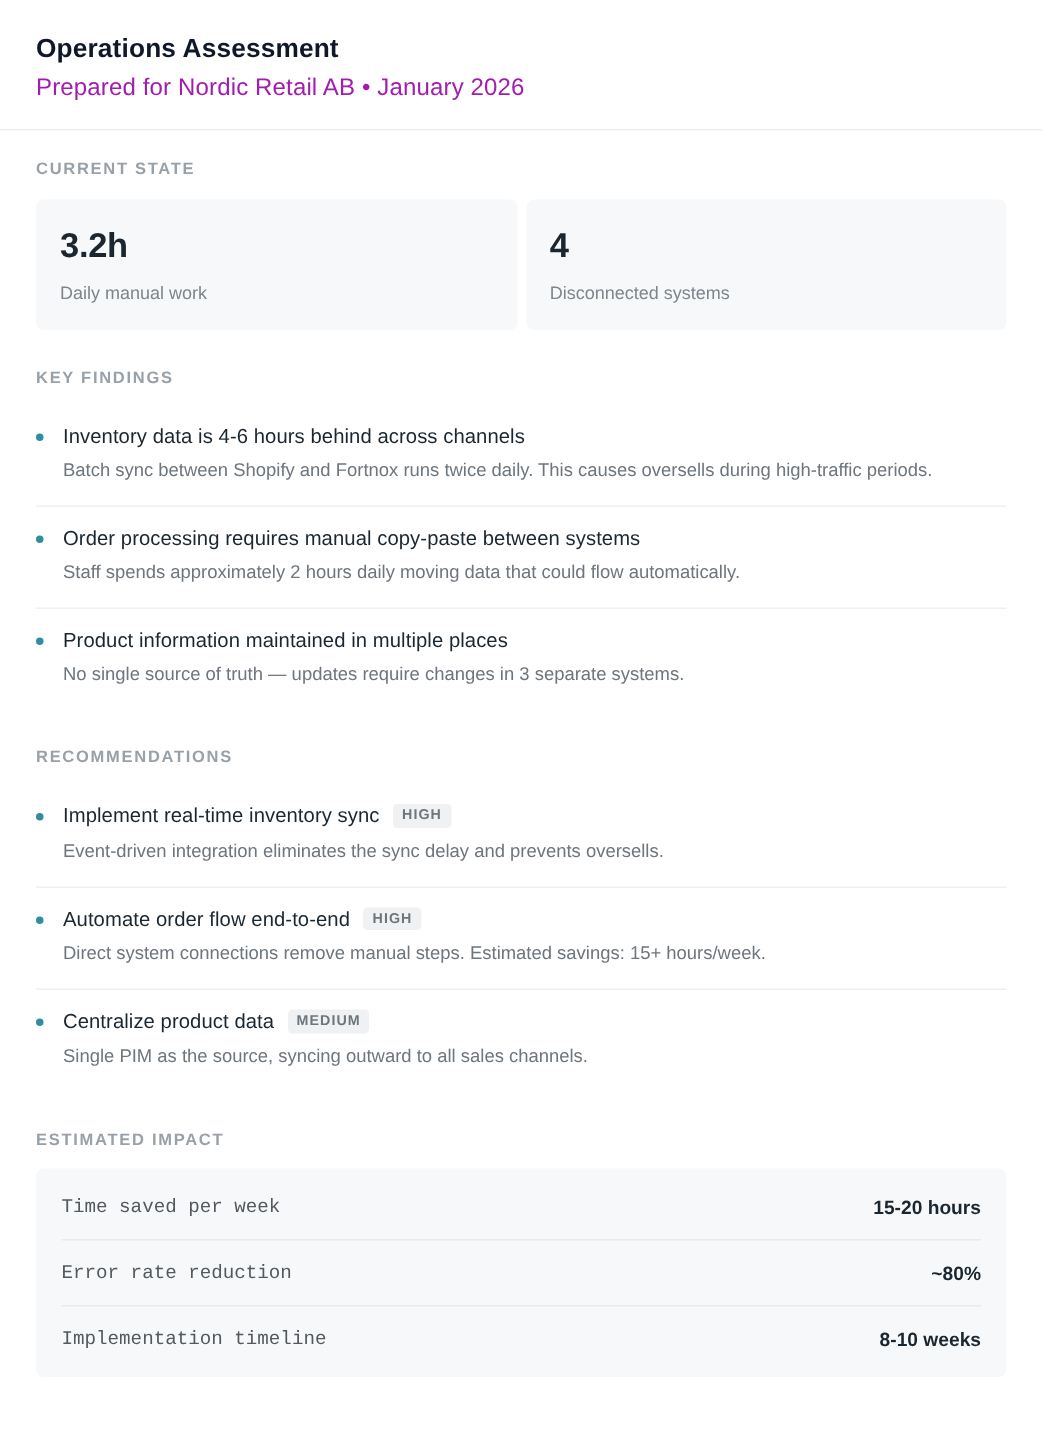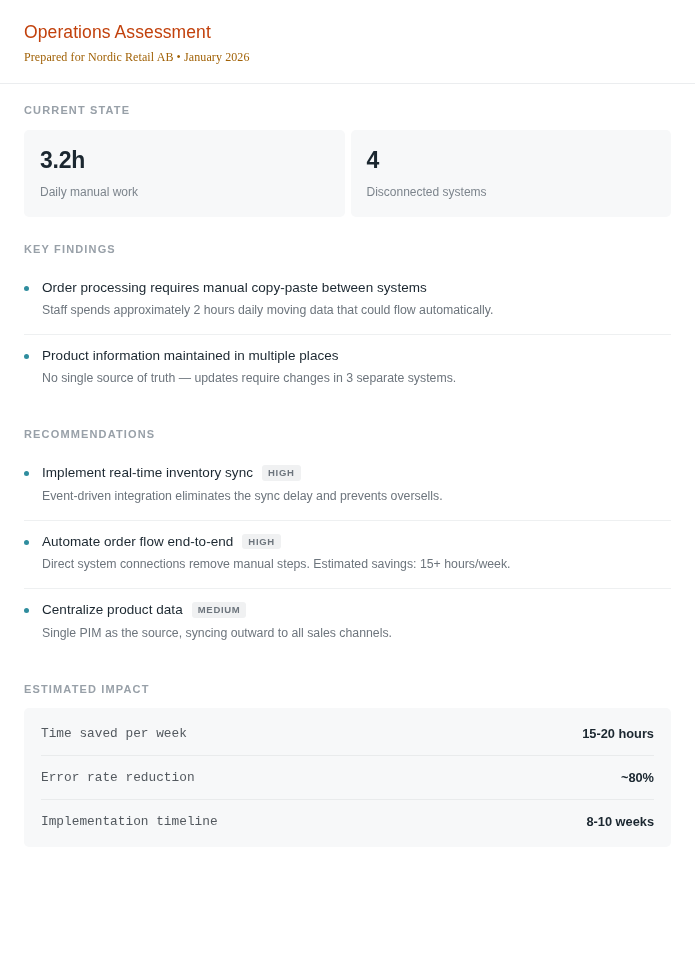--- a/index.html
+++ b/index.html
@@ -19,30 +19,29 @@
     flex-direction: column;
   }
 
   
   .header {
     padding: 22px 24px 18px 24px;
     border-bottom: 1px solid #ebedef;
   }
   .doc-title {
     font-size: 17.5px;
-    font-weight: normal;
-    color: #c2410c;
+    font-weight: bold;
+    color: #0f172a;
     letter-spacing: 0.1px;
   }
   .doc-subtitle {
     margin-top: 7px;
-    font-size: 12px;
-    color: #a16207;
+    font-size: 16px;
+    color: #a21caf;
     letter-spacing: 0.1px;
-    font-family: Liberation Serif, serif;
   }
 
   
   .section { padding: 0 24px; }
   .section-label {
     font-size: 11px;
     letter-spacing: 1.15px;
     color: #98a0a8;
     font-weight: bold;
     text-transform: uppercase;
@@ -163,20 +162,27 @@
         <div class="stat-value">4</div>
         <div class="stat-label">Disconnected systems</div>
       </div>
     </div>
   </div>
 
   <div class="section list-section">
     <div class="section-label">KEY FINDINGS</div>
     <div class="items">
 
+      <div class="item">
+        <span class="bullet"></span>
+        <div class="item-head">
+          <span class="item-title">Inventory data is 4-6 hours behind across channels</span>
+        </div>
+        <div class="item-desc">Batch sync between Shopify and Fortnox runs twice daily. This causes oversells during high-traffic periods.</div>
+      </div>
 
       <div class="item">
         <span class="bullet"></span>
         <div class="item-head">
           <span class="item-title">Order processing requires manual copy-paste between systems</span>
         </div>
         <div class="item-desc">Staff spends approximately 2 hours daily moving data that could flow automatically.</div>
       </div>
 
       <div class="item">

